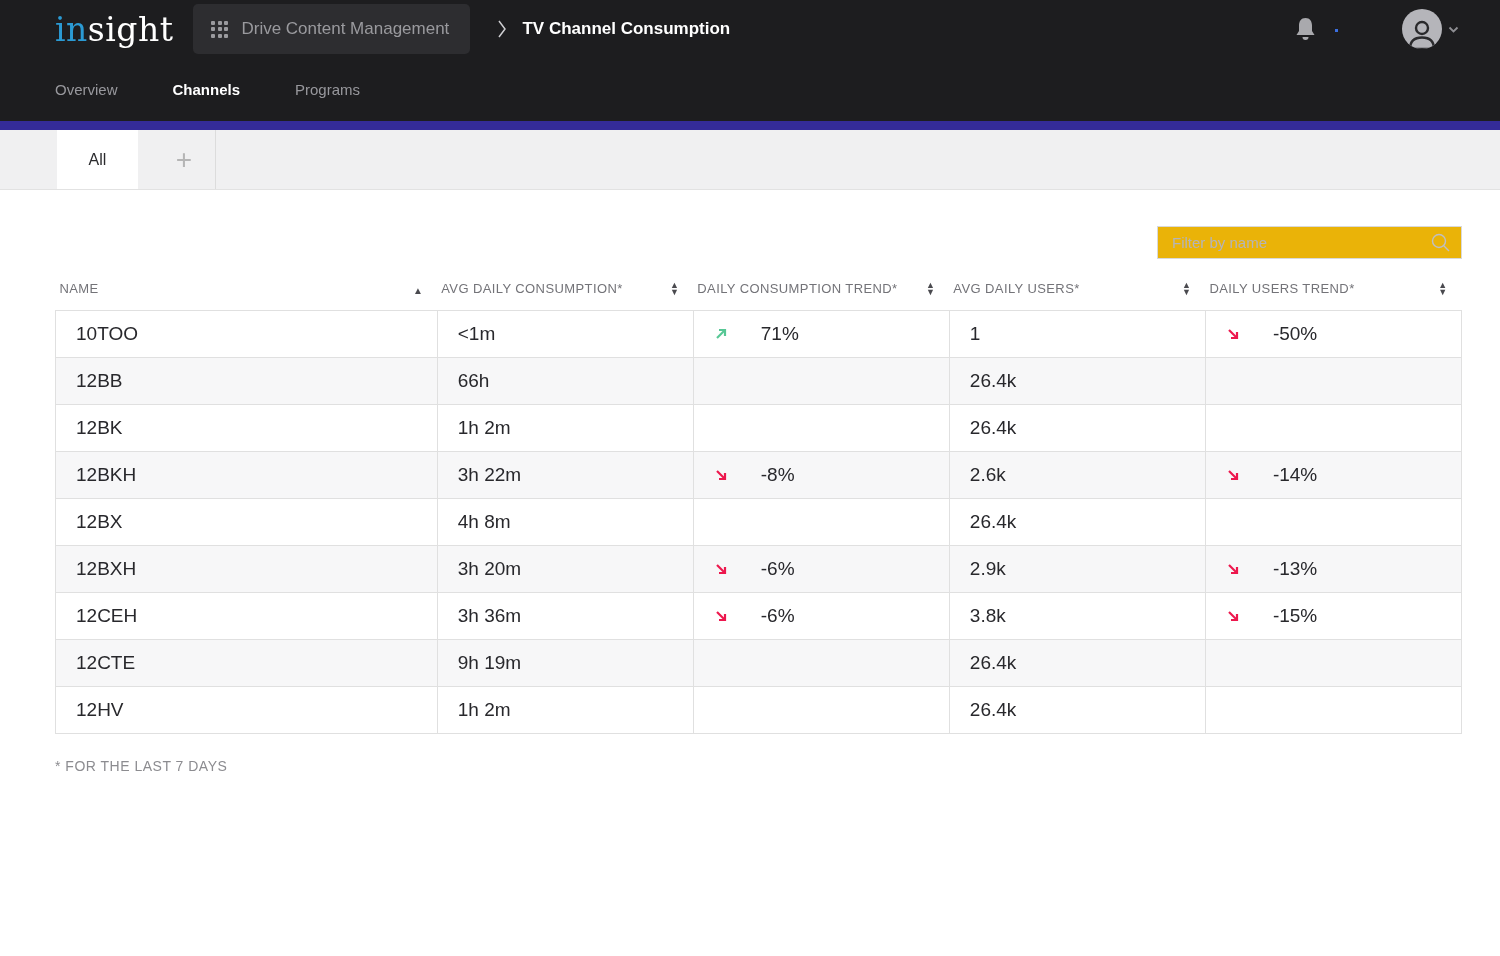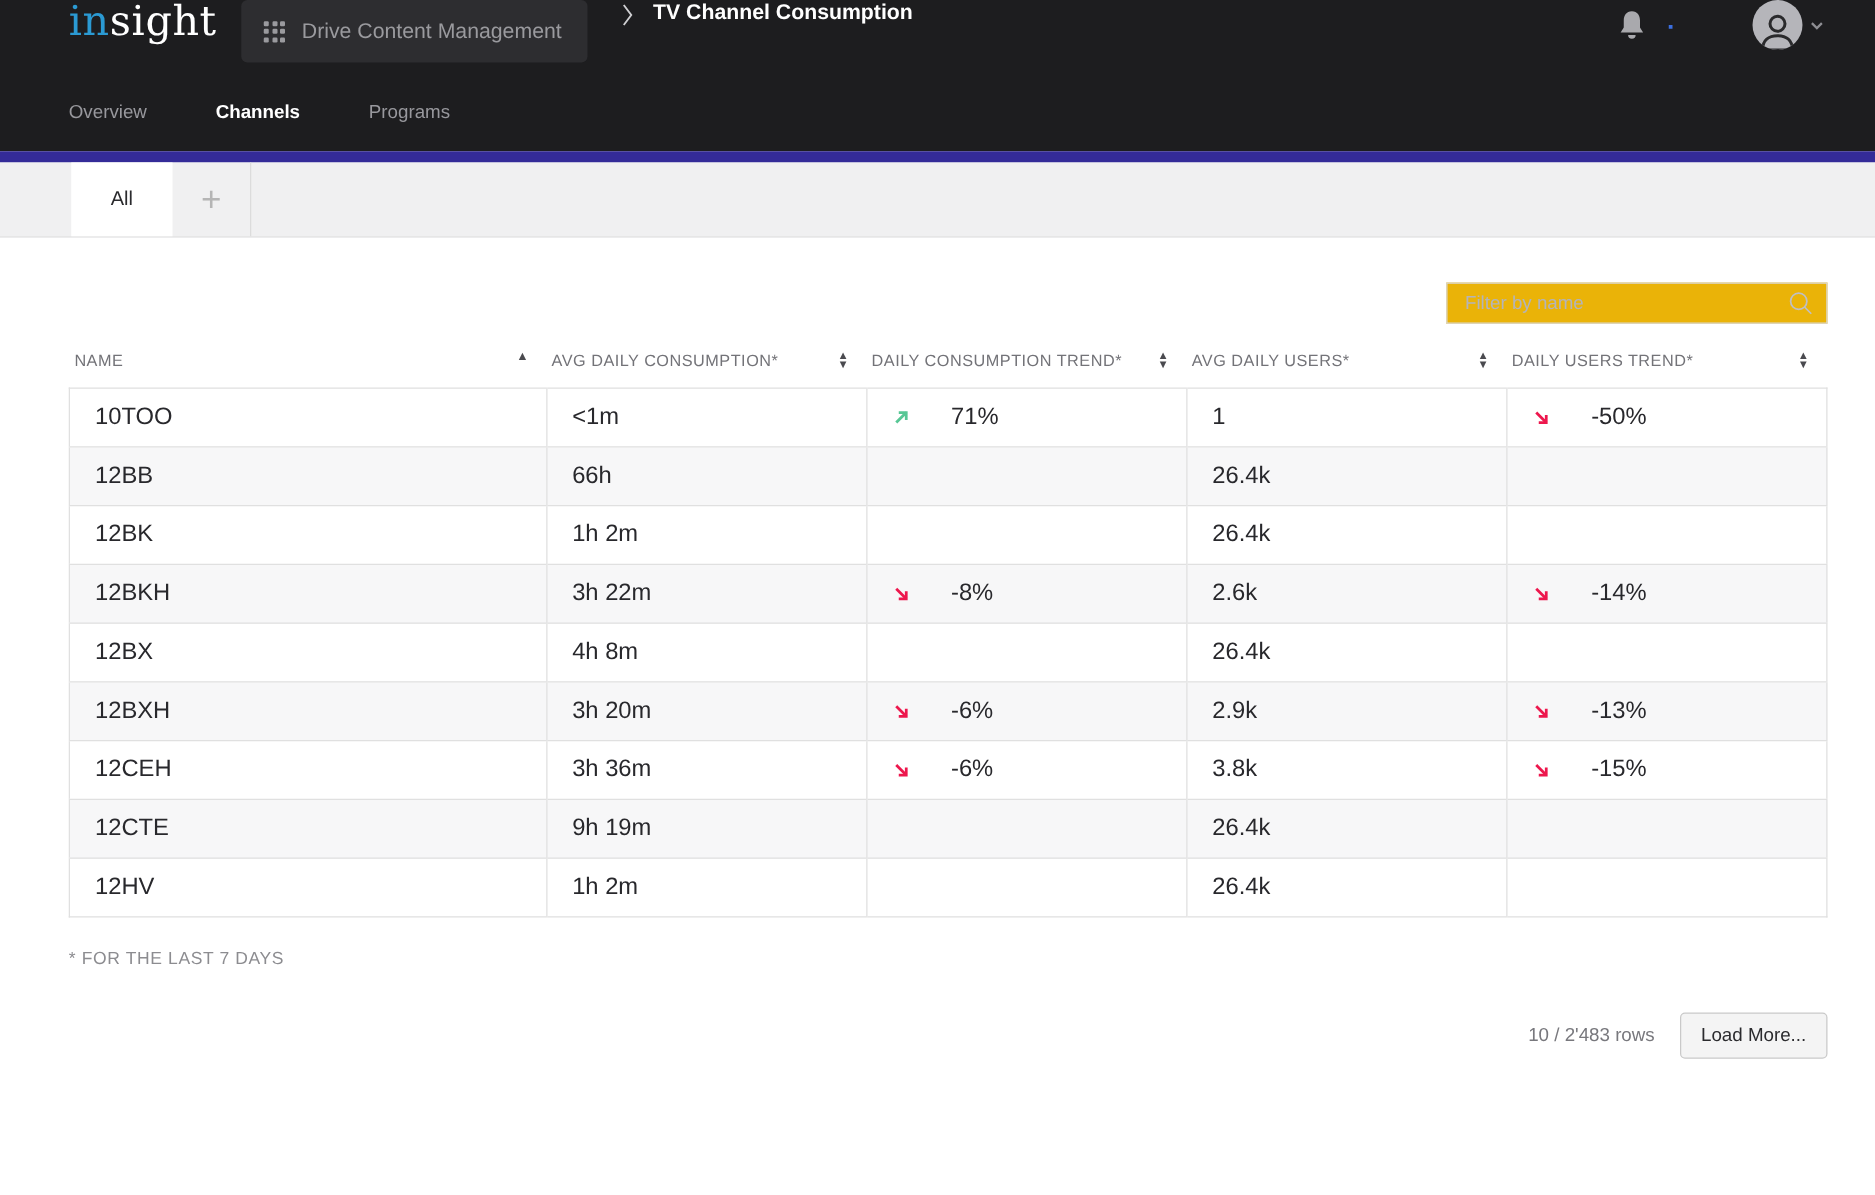--- a/index.html
+++ b/index.html
@@ -1,21 +1,21 @@
 <!DOCTYPE html>
 <html><head>
 <meta charset="utf-8">
 <style>
   * { box-sizing: border-box; margin: 0; padding: 0; }
   html,body { width:1500px; height:956px; background:#fff; overflow:hidden;
     font-family:"Liberation Sans", sans-serif; }
 
   
   .header { background:#1d1d1f; height:121px; }
-  .header-top { display:flex; align-items:flex-start; height:58px; padding:0 40px 0 55px; }
+  .header-top { display:flex; align-items:center; height:58px; padding:0 40px 0 55px; }
   .logo { font-family:"DejaVu Serif", serif; font-size:33px; line-height:1; letter-spacing:.5px; }
   .logo .in { color:#2b9ad3; }
   .logo .sight { color:#ffffff; }
   .app-btn { margin-left:20px; height:50px; width:277px; background:#2d2d30; border-radius:5px;
     display:flex; align-items:center; padding:0 18px; cursor:pointer; }
   .grid-icon { display:grid; grid-template-columns:repeat(3,4px); grid-gap:2.5px; margin-right:13px; }
   .grid-icon span { width:4px; height:4px; background:#9a9a9e; border-radius:1px; }
   .app-btn-label { color:#9a9a9e; font-size:17px; white-space:nowrap; }
   .crumb-sep { margin:0 14px 0 26px; display:flex; align-items:center; }
   .crumb-title { color:#fff; font-size:17px; font-weight:bold; }
@@ -25,40 +25,40 @@
   .avatar { margin-left:64px; width:40px; height:40px; border-radius:50%; background:#b5b5ba;
     display:flex; align-items:flex-end; justify-content:center; overflow:hidden; cursor:pointer; }
   .avatar-caret { margin-left:5px; display:flex; }
   .nav-row { display:flex; align-items:center; height:63px; padding-left:55px; }
   .nav-item { font-size:15px; color:#98989d; margin-right:55px; cursor:pointer; }
   .nav-item.active { color:#ffffff; font-weight:bold; }
 
   .purple-bar { height:9px; background:#342b98; }
 
   
-  .tabstrip { height:60px; background:#f0f0f1; border-bottom:1px solid #e2e2e2; display:flex; padding-left:57px; }
+  .tabstrip { height:60px; background:#f0f0f1; border-bottom:1px solid #e2e2e2; display:flex; padding-left:57px;gap:15px; }
   .tab-all { width:81px; background:#fff; display:flex; align-items:center; justify-content:center;
     font-size:16px; color:#2b2b2e; cursor:pointer; }
   .tab-add { width:63px; display:flex; align-items:center; justify-content:center;
     border-right:1px solid #dcdcdc; cursor:pointer; color:#b5b5b5; font-size:28px; font-weight:300; line-height:1; }
 
   
   .content { padding:0 38px 0 55px; }
   .filter-row { display:flex; justify-content:flex-end; margin-top:36px; }
   .filter-box { width:305px; height:33px; border:1px solid #d9d9d9; display:flex; align-items:center;
     padding:0 10px 0 14px; background:#eab308; }
   .filter-box input { border:none; outline:none; flex:1; font-size:15px; color:#333; background:transparent;
     font-family:"Liberation Sans", sans-serif; }
   .filter-box input::placeholder { color:#b4b4b9; }
 
   table { width:100%; border-collapse:collapse; table-layout:fixed; margin-top:22px; }
   col.c-name { width:27.15%; }
   thead th { text-align:left; font-weight:normal; font-size:13px; letter-spacing:.4px;
     color:#737378; padding:0 14px 14px 4px; }
-  thead th .th-inner { display:flex; align-items:flex-start; justify-content:space-between; }
+  thead th .th-inner { display:flex; align-items:flex-end; justify-content:space-between; }
   .sort-asc { color:#4a4a4f; font-size:10px; line-height:1; }
   .sort-both { display:flex; flex-direction:column; color:#4a4a4f; font-size:9px; line-height:7px; }
   tbody { border:1px solid #e0e0e0; }
   tbody td { height:47px; padding-left:20px; font-size:19px; color:#28282c; background:#fff; }
   tbody tr:nth-child(even) td { background:#f7f7f8; }
   tbody tr + tr td { border-top:1px solid #e0e0e0; }
   tbody td + td { border-left:1px solid #e0e0e0; }
   .trend { display:flex; align-items:center;gap:24px; }
   .trend svg { margin-right:9px; }
 
@@ -324,17 +324,13 @@
     <td>1h 2m</td>
     <td></td>
     <td>26.4k</td>
     <td></td>
   </tr>
       </tbody>
   </table>
 
   <div class="footnote">* FOR THE LAST 7 DAYS</div>
 
-  <div class="footer-row">
-    <span class="rows-count">10 / 2'483 rows</span>
-    <button class="load-more">Load More...</button>
-  </div>
 </div>
 
 </body></html>

